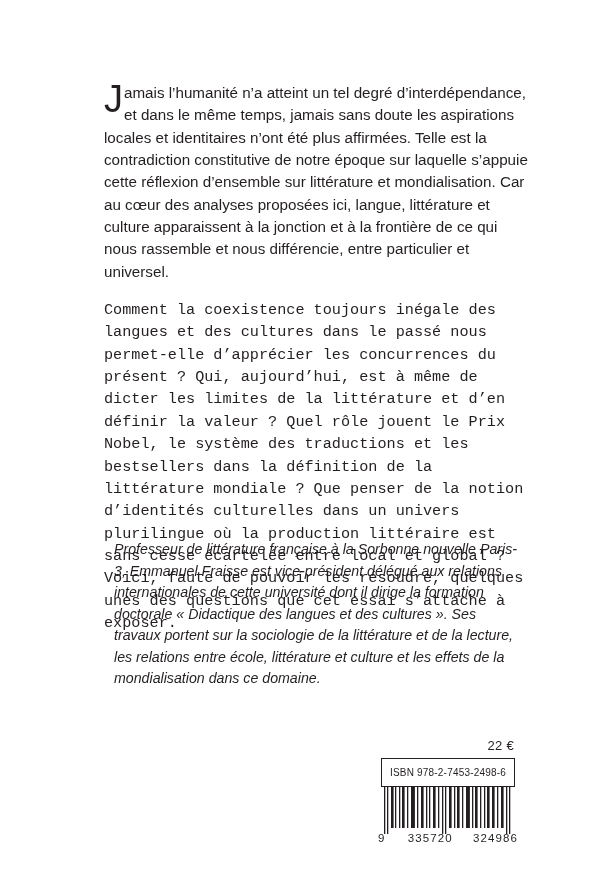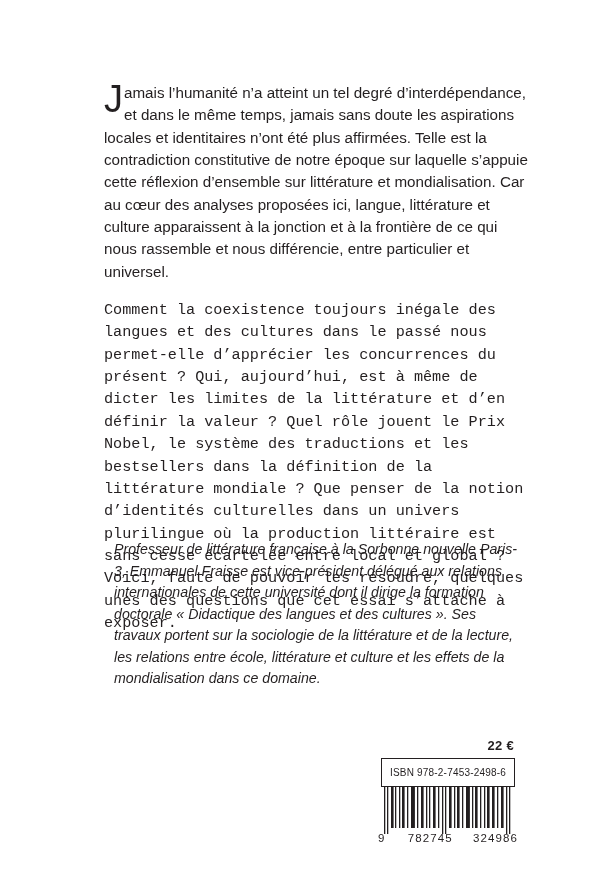--- a/index.html
+++ b/index.html
@@ -67,21 +67,21 @@
     color: #231f20;
   }
   .bio p { margin: 8px; }
 
   
   .price {
     position: absolute;
     right: 86px;
     top: 738px;
     font-size: 13px;
-    font-weight: bold;
+    font-weight: normal;
     color: #231f20;
     letter-spacing: 0.3px;
   }
 
   
   .isbn-box {
     position: absolute;
     left: 381px;
     top: 758px;
     width: 134px;
@@ -189,19 +189,19 @@
         <rect x="109" y="0" width="2.6" height="42"></rect>
         <rect x="114" y="0" width="2.6" height="42"></rect>
         <rect x="119" y="0" width="1.3" height="42"></rect>
         <rect x="123" y="0" width="2.6" height="42"></rect>
         <rect x="128" y="0" width="1.3" height="48"></rect>
         <rect x="131" y="0" width="1.3" height="48"></rect>
       </g>
     </svg>
     <div class="barcode-digits">
       <span class="lead">9</span>
-      <span>782745</span>
+      <span>335720</span>
       <span>324986</span>
     </div>
   </div>
 
 
 </div>
 
 </body></html>

